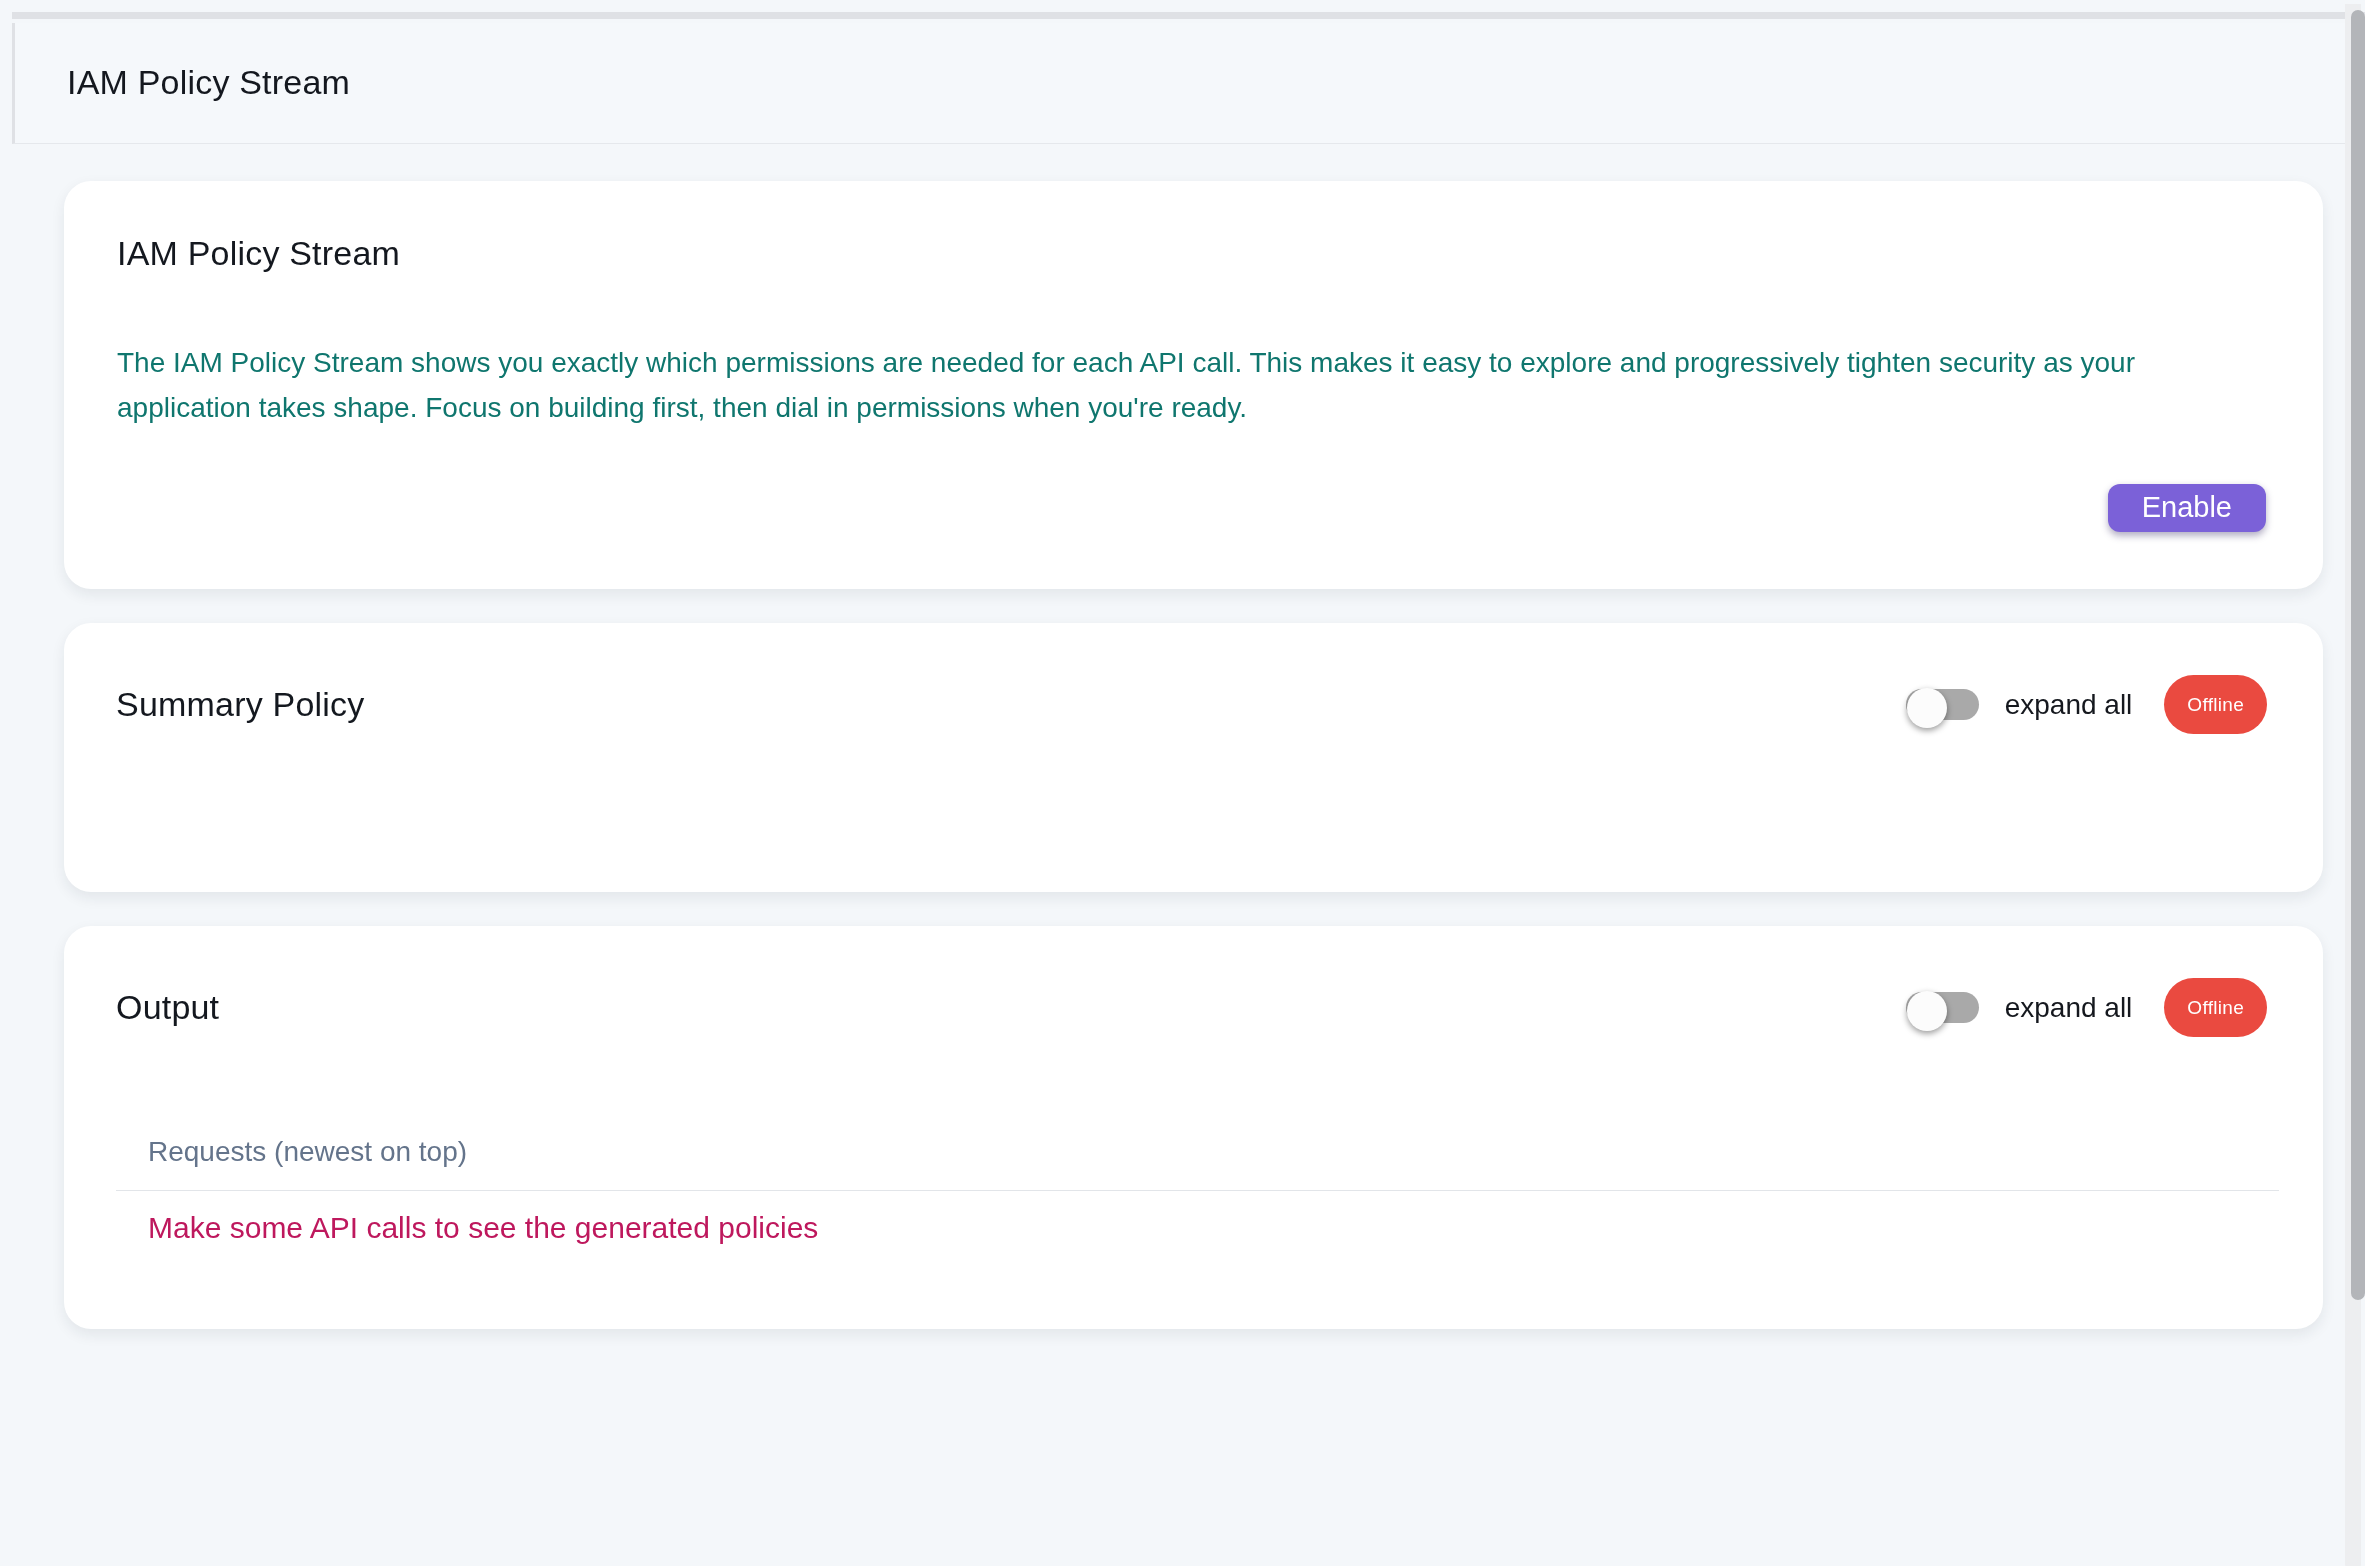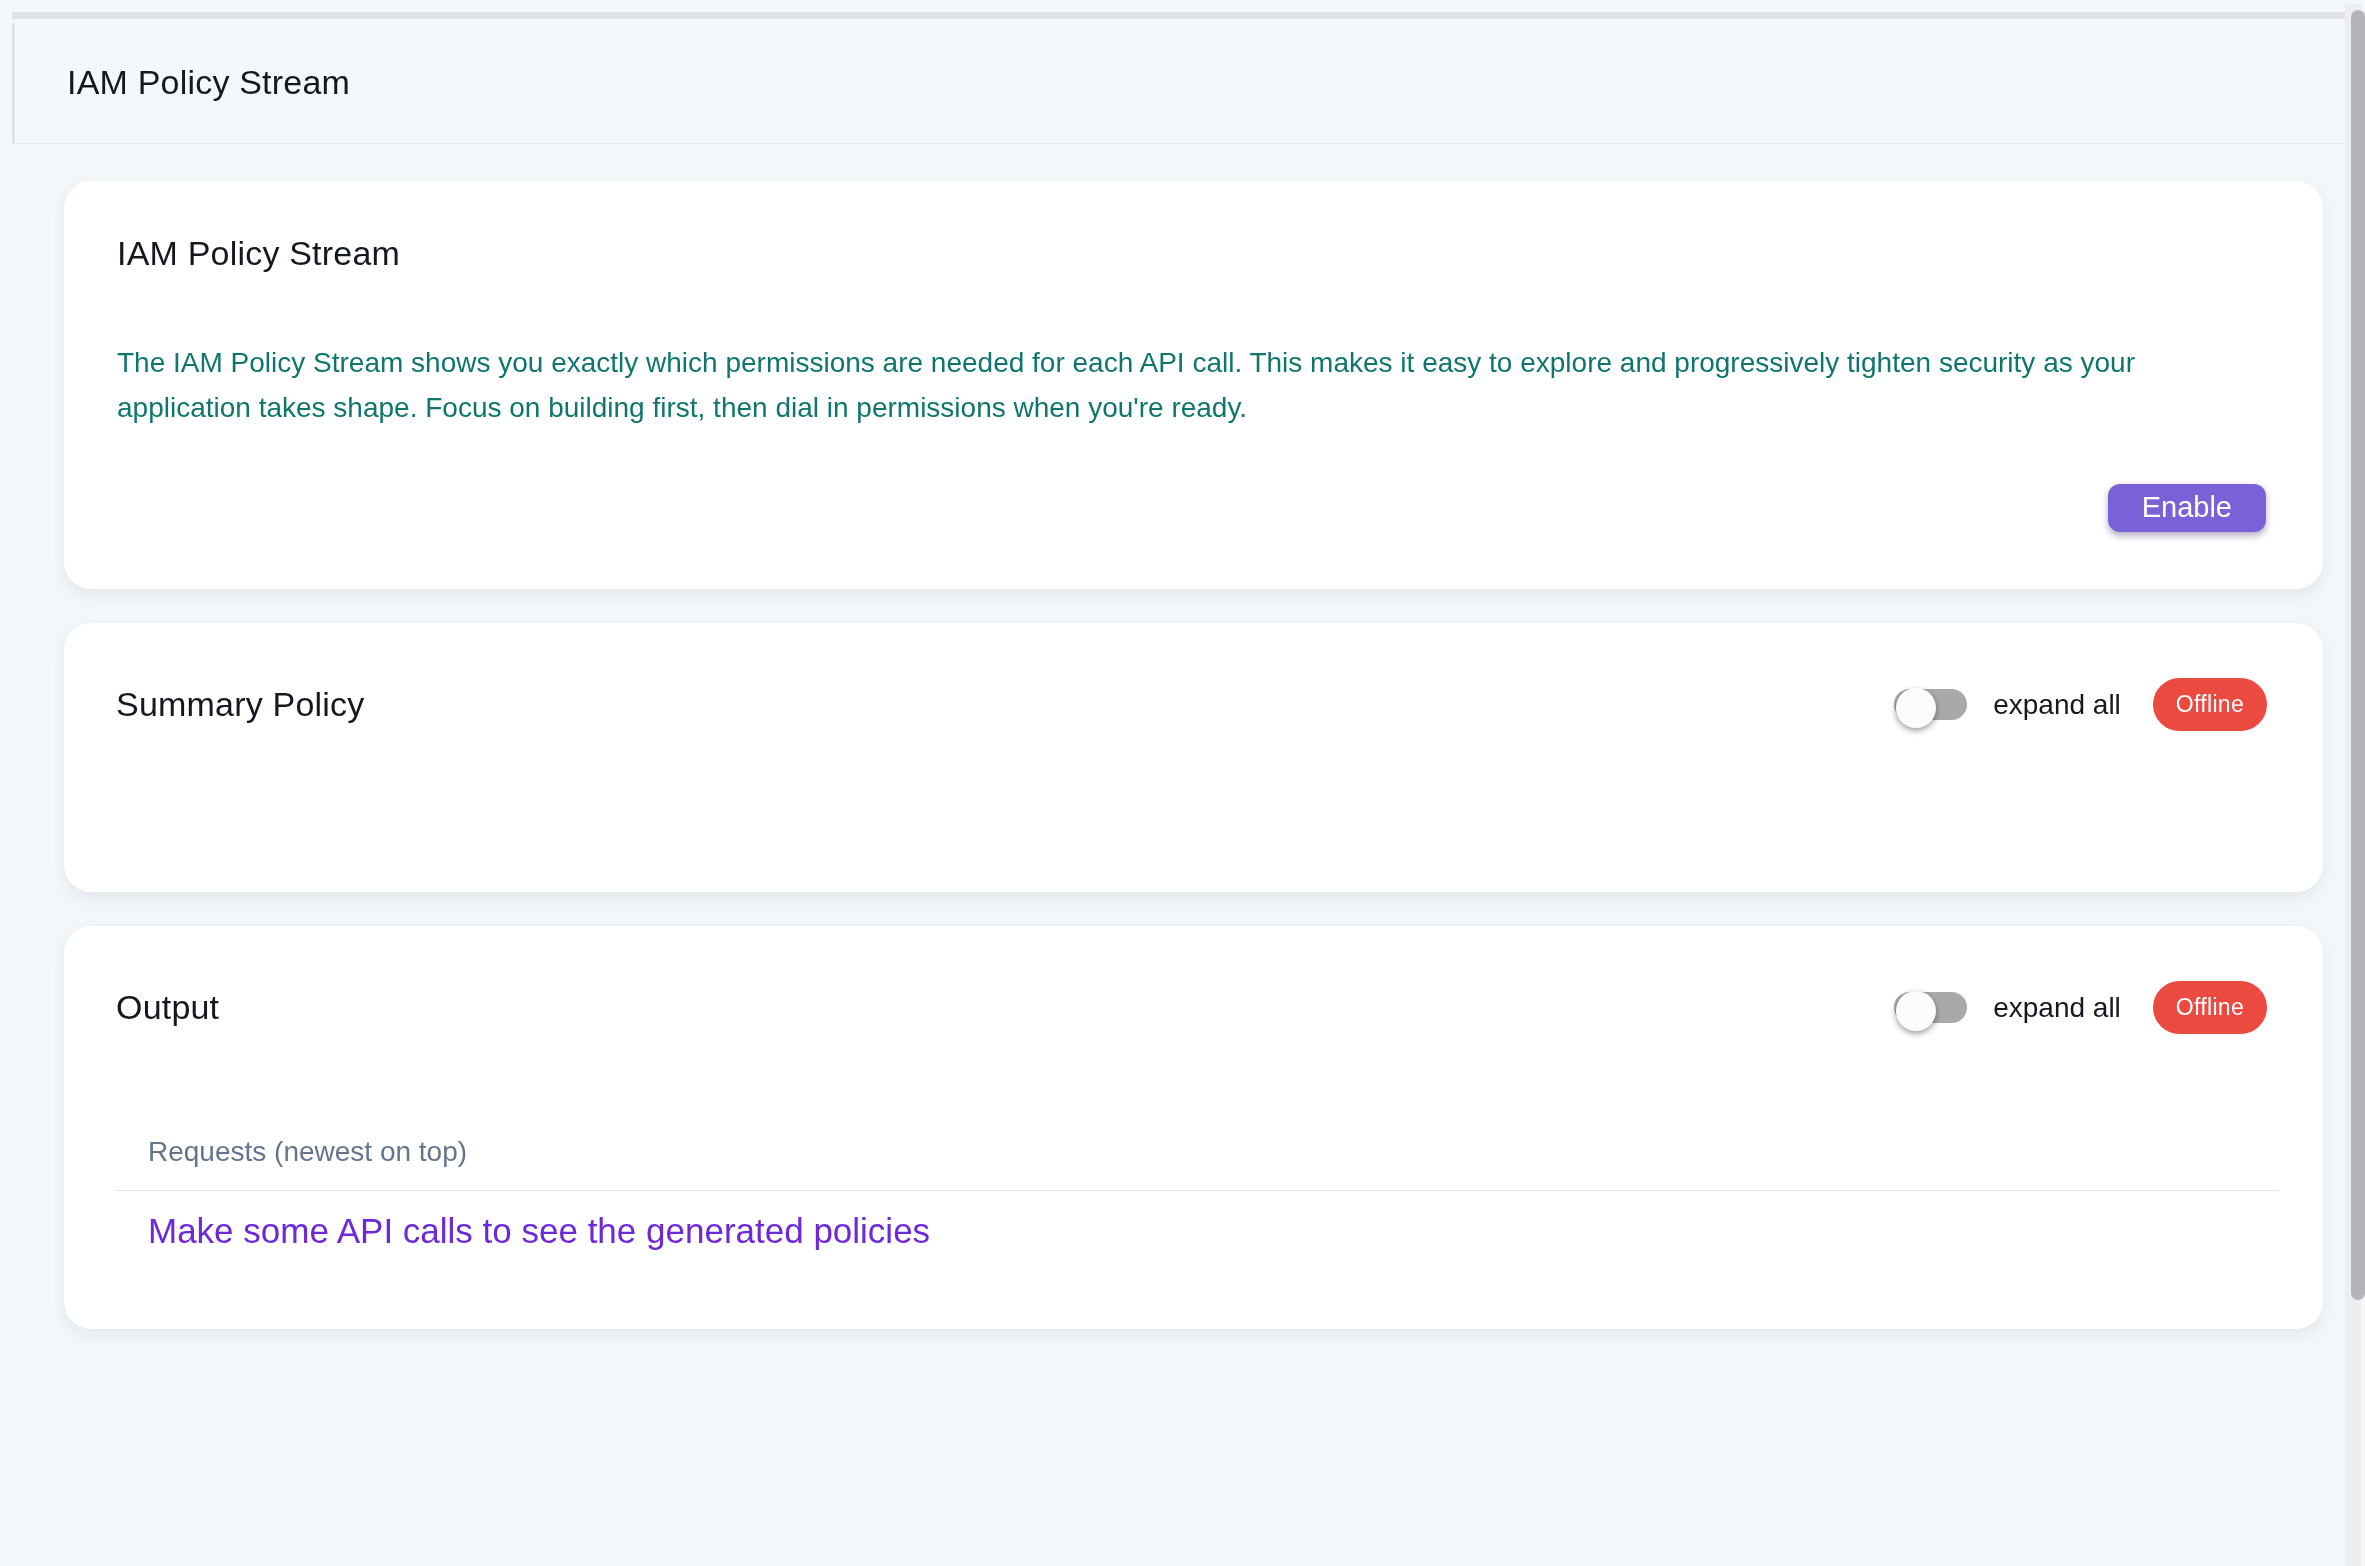--- a/index.html
+++ b/index.html
@@ -97,22 +97,22 @@
     box-shadow:0 2.6px 6px rgba(0,0,0,0.4);
   }
   .expand-label{
     font-size:28px;color:#15181e;
     margin-left:22px;
   }
   .badge{
     margin-left:28px;
     background:var(--offline);
     color:#ffffff;
-    font-size:23px;
-    height:53px;
+    font-size:19px;
+    height:59px;
     padding:0 23px;
     border-radius:30px;
     display:flex;align-items:center;justify-content:center;
     letter-spacing:0.3px;
   }
   .summary-card{height:269px;}
   .output-card{height:403px;}
   
   .requests{margin-top:94px;}
   .requests-heading{
@@ -122,21 +122,21 @@
   }
   .requests-divider{
     margin-top:22px;
     border:none;
     border-top:1.7px solid #e2e5e9;
     width:100%;
   }
   .requests-empty{
     margin-top:20.5px;
     padding-left:32px;
-    font-size:35px;color:#6d28d9;
+    font-size:30px;color:#be185d;
   }
   
   .scrollbar{
     position:fixed;top:0;right:0;
     width:16px;height:1567px;
     background:#edeef0;
     border-bottom-left-radius:6.8px;
     border-bottom-right-radius:6.8px;
   }
   .scrollbar-thumb{

